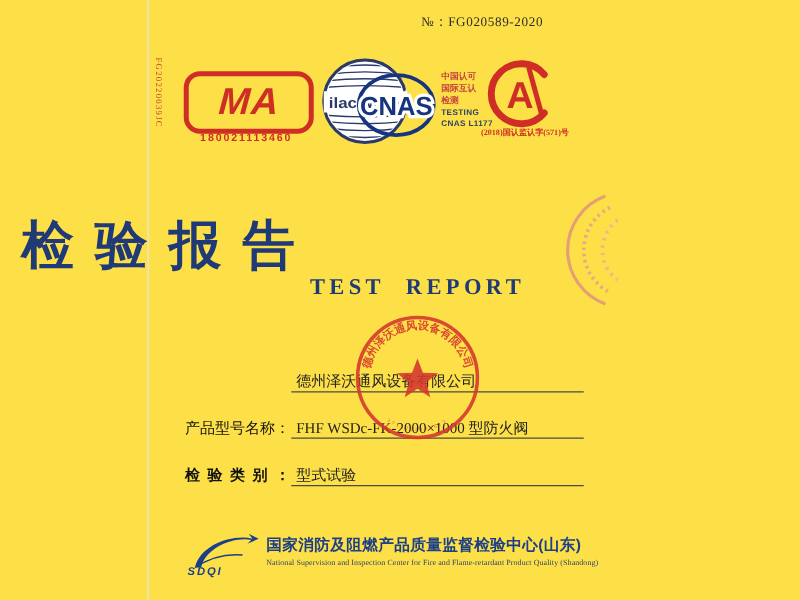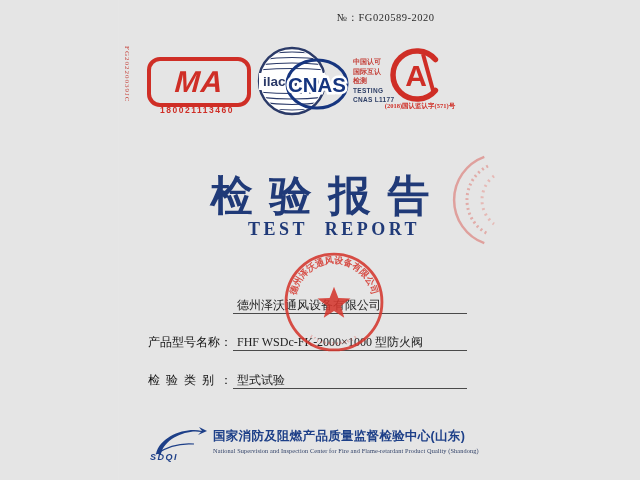--- a/index.html
+++ b/index.html
@@ -1,16 +1,16 @@
 <!DOCTYPE html>
 <html><head>
 <meta charset="utf-8">
 <style>
   html,body{margin:0;padding:0;background:#fff;}
-  #page{position:relative;width:640px;height:480px;background:#e5e5e5;overflow:hidden;
+  #page{position:relative;width:640px;height:480px;background:#fde047;overflow:hidden;
         font-family:"Liberation Serif","DejaVu Serif",serif;}
   .abs{position:absolute;}
   
   #report-no{left:337px;top:11px;font-size:10.5px;color:#2b2b2b;letter-spacing:.5px;}
   
   #scan-line{left:118px;top:0;width:1px;height:480px;background:#e6e6e6;}
   
   #vert-code{left:131px;top:46px;font-size:7px;color:#c5433c;letter-spacing:1px;
              transform:rotate(90deg);transform-origin:0 0;white-space:nowrap;}
   #cma-box{left:147px;top:57px;width:96px;height:42px;border:4px solid #cf2e26;border-radius:13px;
@@ -20,33 +20,33 @@
   #cma-number{left:143px;top:105px;width:108px;text-align:center;font-family:"Liberation Sans",sans-serif;
            font-weight:bold;font-size:8.5px;color:#cf2e26;letter-spacing:1.5px;}
   #ilac-logo{left:256px;top:45px;}
   #cnas-logo{left:284px;top:56px;}
   #cnas-side{left:353px;top:57px;font-family:"Liberation Sans",sans-serif;line-height:9.5px;white-space:nowrap;}
   #cnas-side .cn{color:#c5433c;font-size:7px;font-weight:bold;}
   #cnas-side .en{color:#2e3f66;font-size:6.5px;font-weight:bold;letter-spacing:.3px;}
   #cal-logo{left:388px;top:47px;}
   #cal-caption{left:364px;top:102px;width:112px;text-align:center;font-size:6.5px;font-weight:bold;color:#cf2e26;}
   
-  #title-cn{left:0;right:0;top:168px;text-align:center;font-family:"Liberation Sans","DejaVu Sans",sans-serif;
+  #title-cn{left:0;right:0;top:168px;font-family:"Liberation Sans","DejaVu Sans",sans-serif;
             font-weight:bold;font-size:42px;color:#203a78;letter-spacing:17px;text-indent:17px;}
   #title-en{left:0;right:0;top:219px;text-align:center;font-weight:bold;font-size:18px;color:#203a78;
             letter-spacing:3.5px;word-spacing:9px;padding-left:28px;}
   
   #edge-stamp{left:450px;top:150px;}
   
   #stamp{left:283px;top:251px;opacity:.88;}
   
   .field-label{font-size:12px;color:#111;white-space:nowrap;}
   .field-value{font-size:12px;color:#222;white-space:nowrap;}
   .ls-a{letter-spacing:2.5px;}
-  .ls-b{letter-spacing:6px;}
+  .ls-b{letter-spacing:6px;font-weight:bold;}
   .underline{height:1px;background:#4a4a4a;}
   #f1-label{left:148px;top:297px;} #f1-value{left:237px;top:297px;}
   #f1-line{left:233px;top:313px;width:234px;}
   #f2-label{left:148px;top:334px;text-align:center;} #f2-value{left:237px;top:334px;}
   #f2-line{left:233px;top:350px;width:234px;}
   #f3-label{left:148px;top:372px;} #f3-value{left:237px;top:372px;}
   #f3-line{left:233px;top:388px;width:234px;}
   
   #sdqi-logo{left:152px;top:426px;}
   #sdqi-text{left:150px;top:452px;width:58px;text-align:left;font-family:"Liberation Sans",sans-serif;

